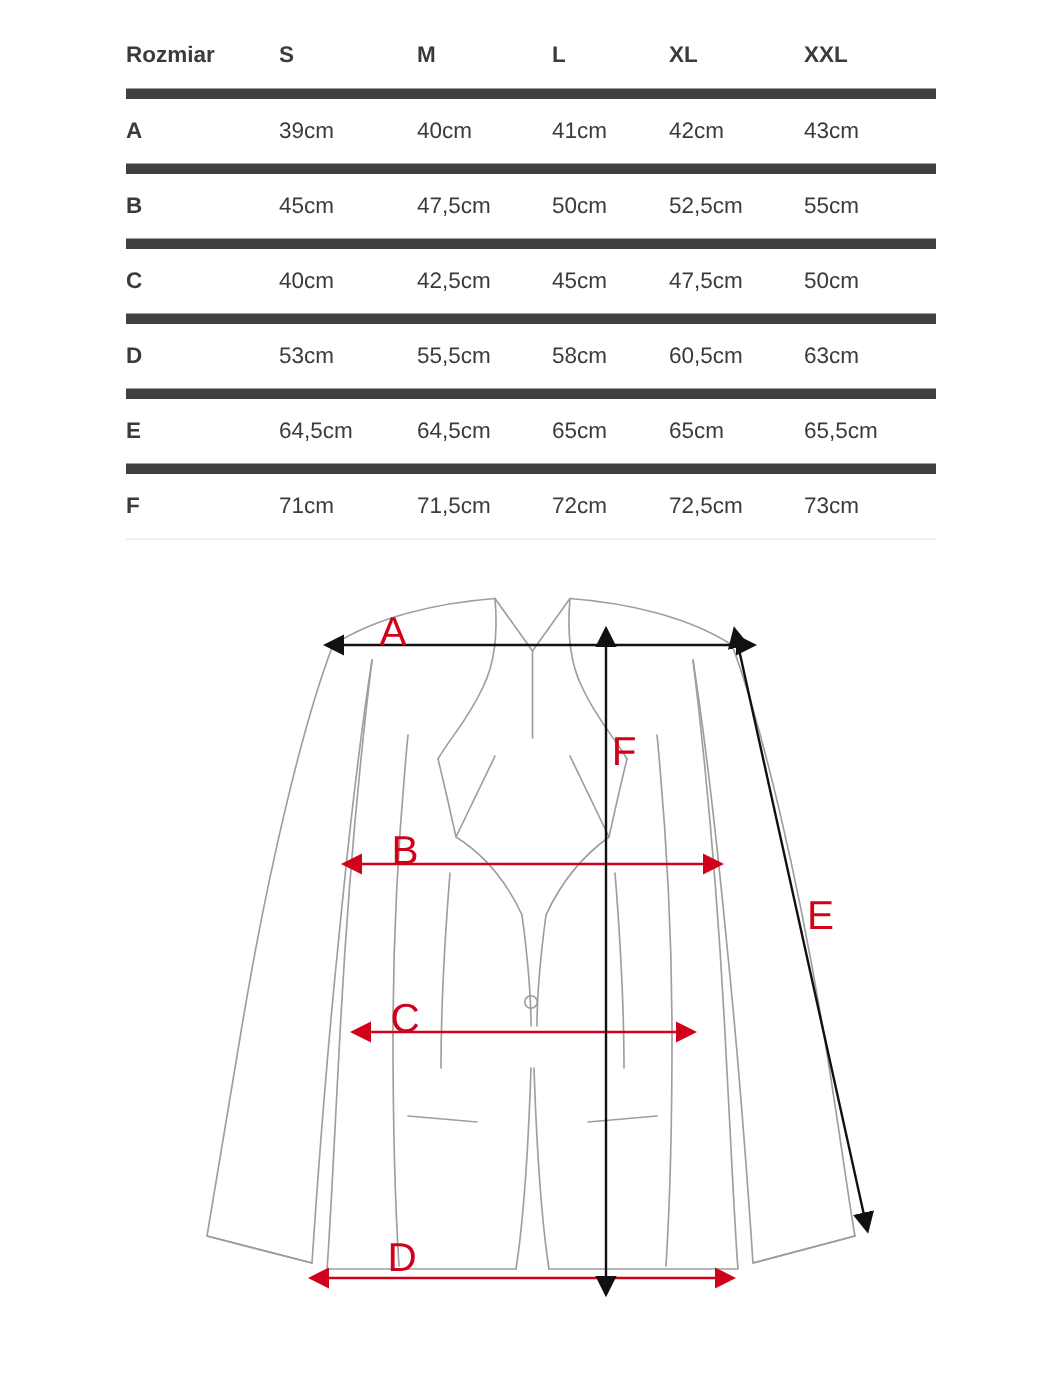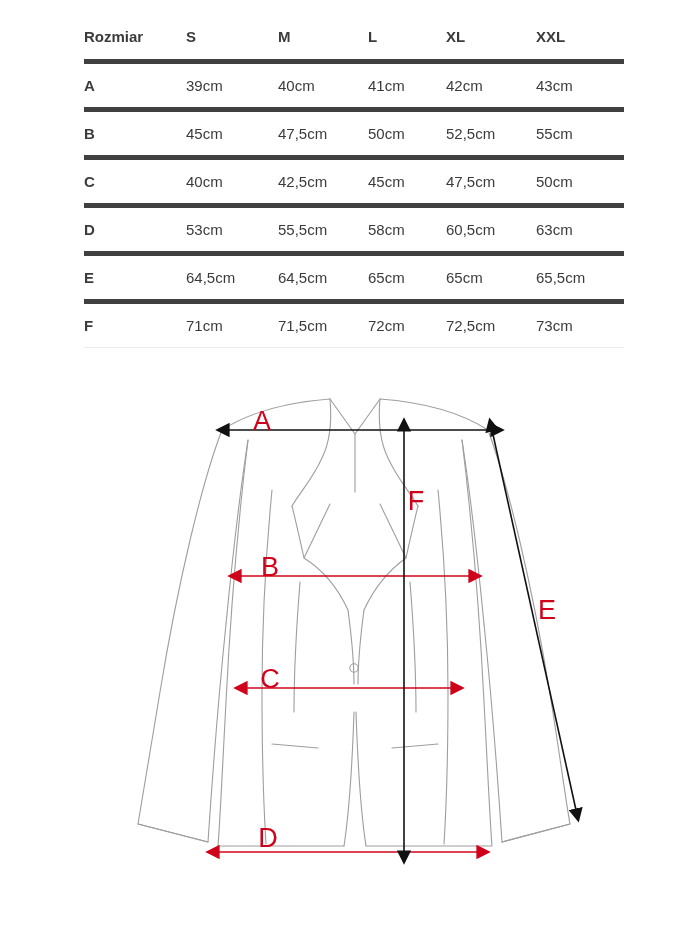--- a/index.html
+++ b/index.html
@@ -26,21 +26,21 @@
   table.size-table {
     border-collapse: collapse;
     width: 100%;
     table-layout: fixed;
   }
   table.size-table th,
   table.size-table td {
     text-align: left;
     font-size: 15px;
     padding: 13px 0 13px 0;
-    border-bottom: 5px solid #404040;
+    border-bottom: 7px solid #404040;
     vertical-align: middle;
     color: #3b3b3b;
   }
   table.size-table thead th {
     font-weight: bold;
     font-size: 15px;
     padding-bottom: 14px;
     padding-top: 6px;
   }
   table.size-table tbody th {

